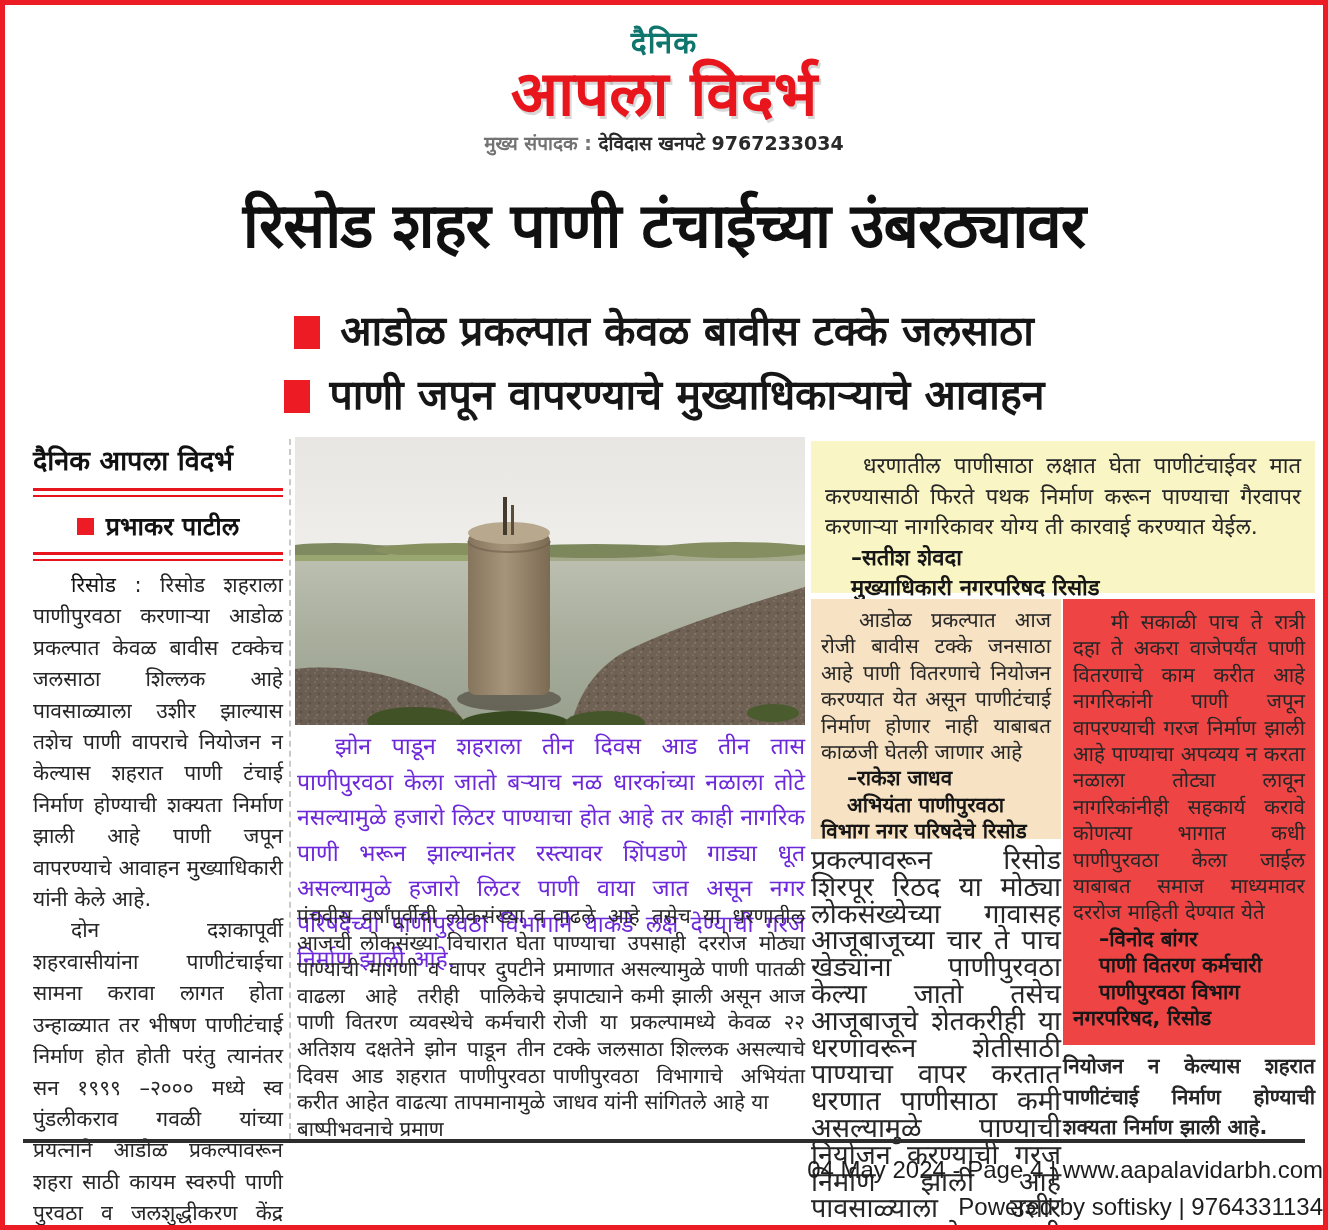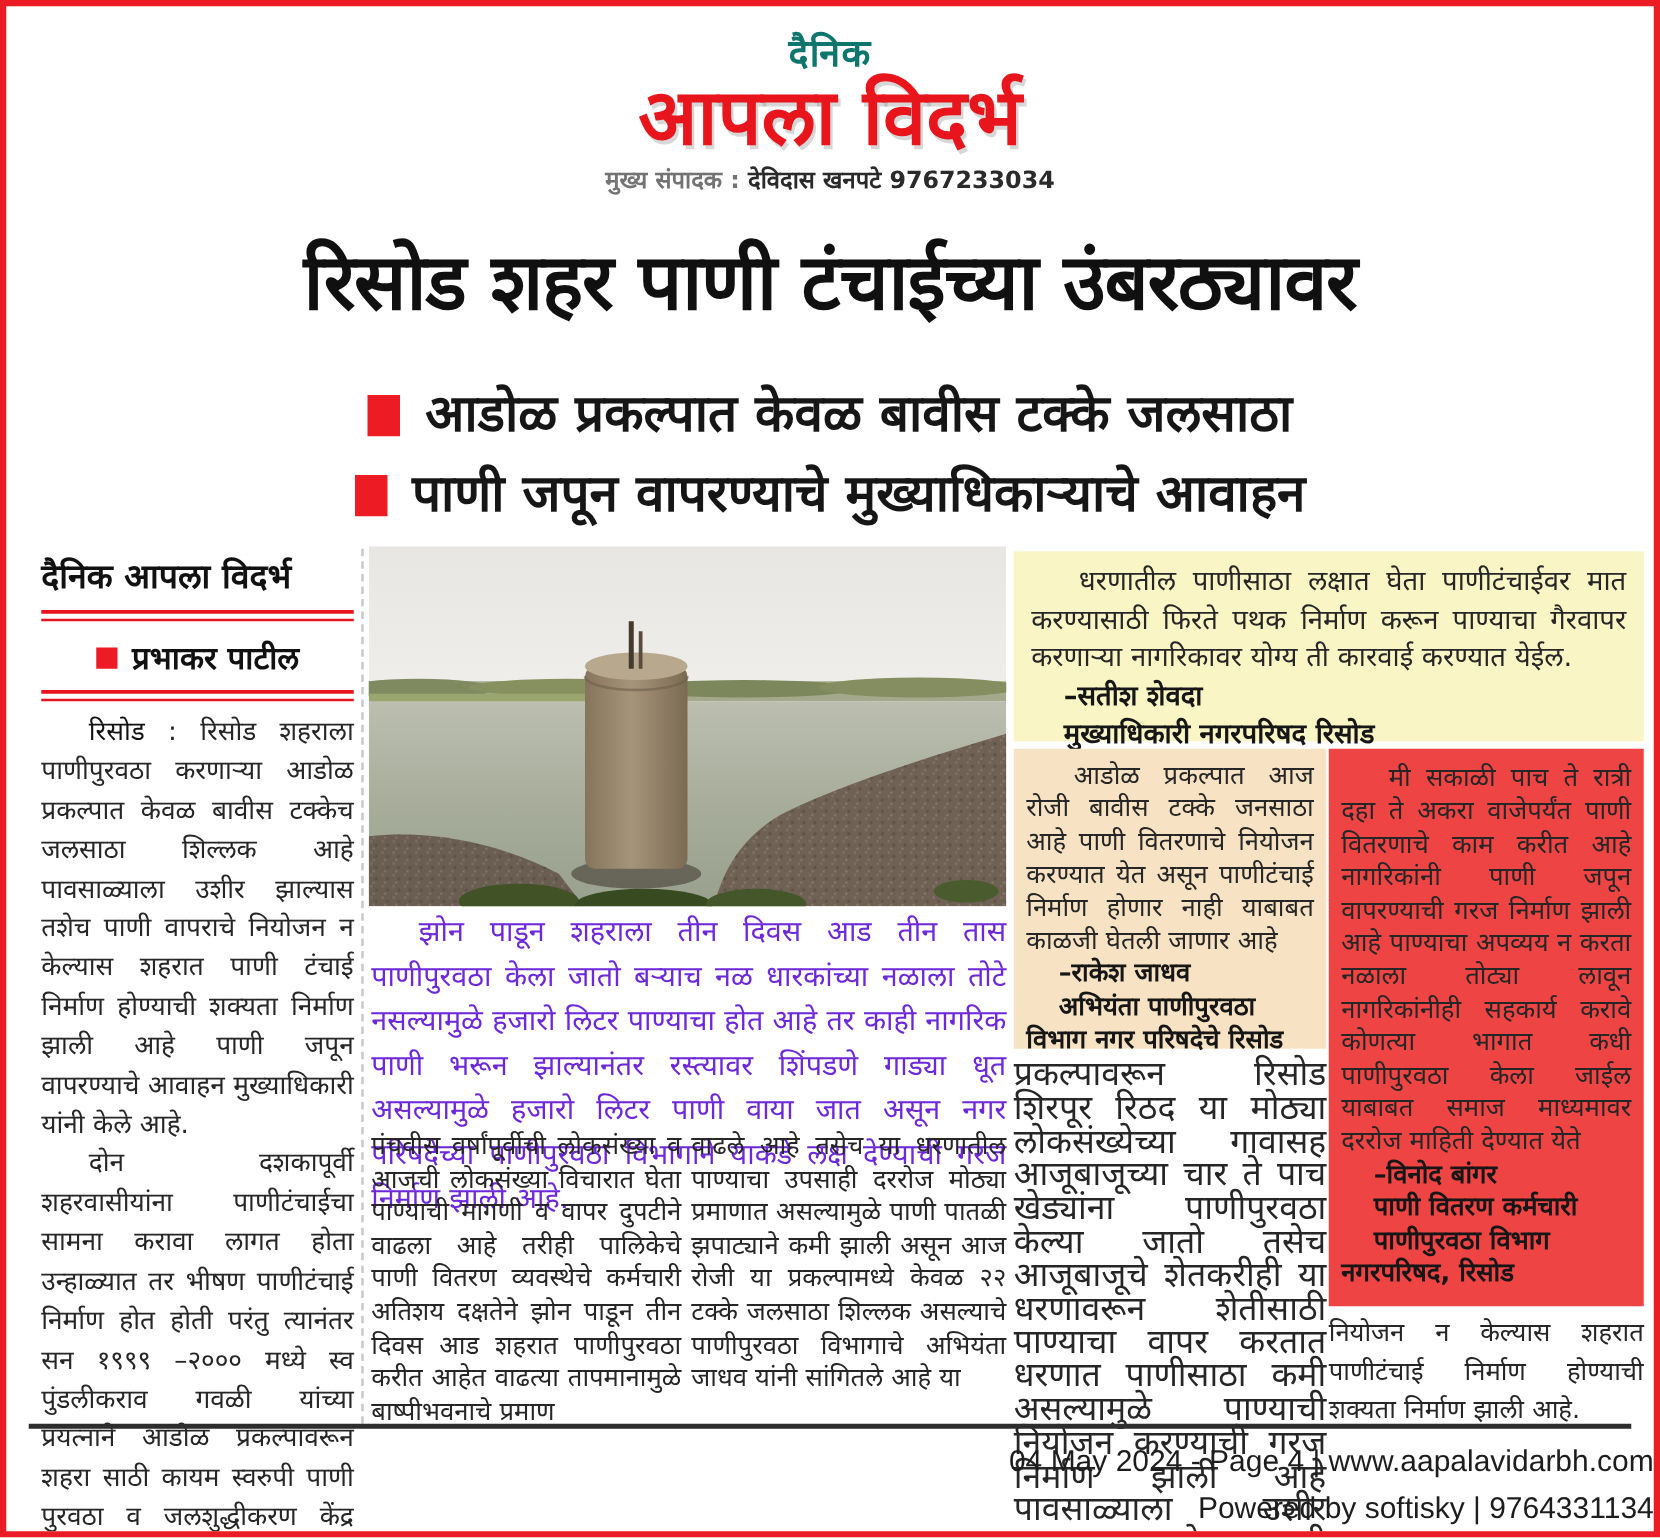--- a/index.html
+++ b/index.html
@@ -49,21 +49,21 @@
   .boxT{position:absolute;left:806px;top:594px;width:250px;height:240px;background:#f7e3c3;
     box-sizing:border-box;padding:8px 10px;font-size:20.5px;line-height:26.4px;text-align:justify;}
   .boxP{position:absolute;left:1058px;top:594px;width:252px;height:446px;background:#ef4444;
     box-sizing:border-box;padding:10px 10px;font-size:20.5px;line-height:26.4px;text-align:justify;}
   .att{font-weight:bold;color:#161616;text-align:left;text-indent:0;}
   .att.i1{padding-left:26px;}
   .att.i2{padding-left:26px;}
   .att.just{text-align:justify;}
   
   .col4b{position:absolute;left:806px;top:842px;width:250px;font-size:20.5px;line-height:26.8px;}
-  .col5b{position:absolute;left:1058px;top:1046px;width:252px;font-size:20.5px;line-height:30.5px;}
+  .col5b{position:absolute;left:1058px;top:1046px;width:252px;font-size:20.5px;line-height:30.5px;font-weight:bold;}
   
   .hrule{position:absolute;left:18px;right:18px;top:1134px;height:4px;background:#2d2d2d;}
   .footer{position:absolute;left:0;right:0;top:1146px;text-align:right;
     font-family:"Liberation Sans",sans-serif;font-size:24px;color:#1d1d1d;line-height:37px;}
 </style>
 </head>
 <body>
 
 <div class="page">
 

